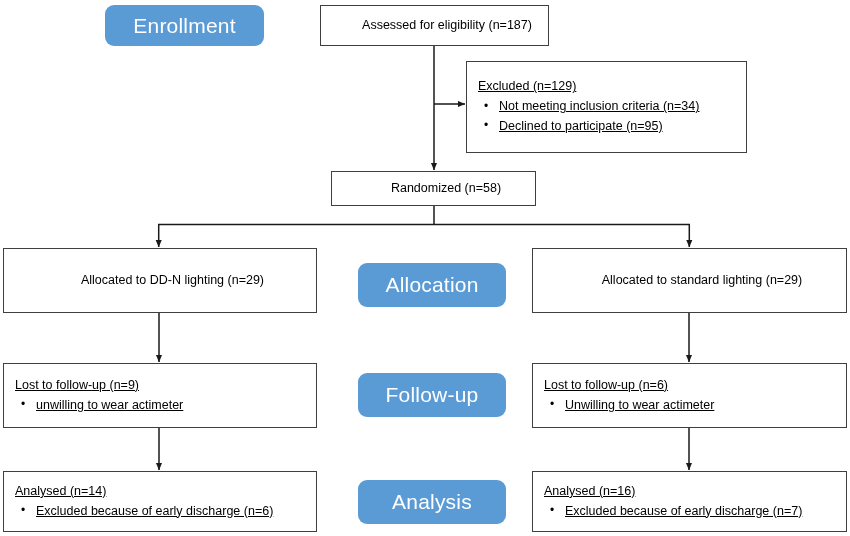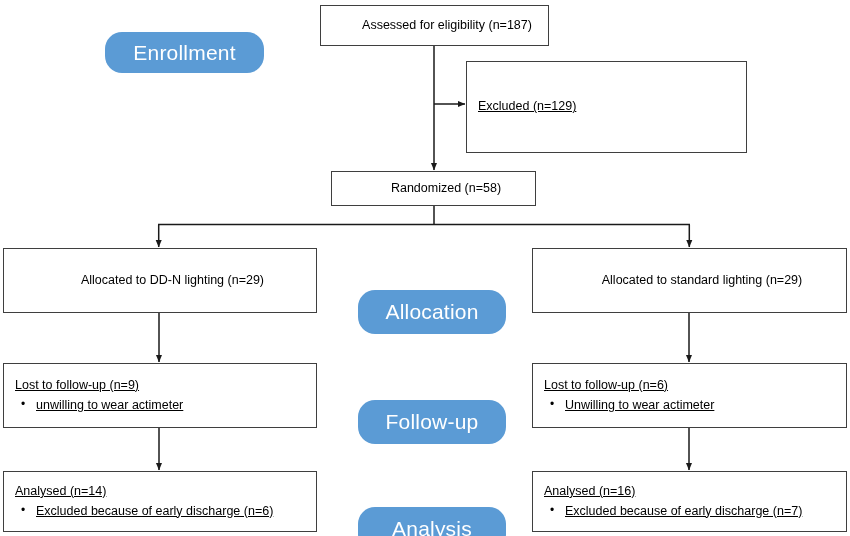--- a/index.html
+++ b/index.html
@@ -72,28 +72,27 @@
     font-size: 12px;
     line-height: inherit;
   }
 
   
   .badge {
     position: absolute;
     box-sizing: border-box;
     background: #5b9bd5;
     color: #ffffff;
-    border-radius: 17px;
+    border-radius: 9px;
     display: flex;
     align-items: center;
     justify-content: center;
     font-size: 21px;
     letter-spacing: 0.2px;
     white-space: nowrap;
-    margin-top: 27px;
   }
 </style>
 </head>
 <body>
 
 <div id="diagram">
 
   <svg id="svg-layer" viewBox="0 0 850 536" width="850" height="536">
     <defs>
       <marker id="arrow" markerWidth="9" markerHeight="9" refX="7.4" refY="3.2" orient="auto" markerUnits="userSpaceOnUse">
@@ -139,20 +138,24 @@
   <div class="badge" style="left:358px; top:480px; width:148px; height:44px;">
     <span>Analysis</span>
   </div>
 
   <div class="box center-text" style="left:320px; top:5px; width:229px; height:41px;">
     <div class="box-line">Assessed for eligibility (n=187)</div>
   </div>
 
   <div class="box left-text" style="left:466px; top:61px; width:281px; height:92px;">
     <div class="box-line">Excluded (n=129)</div>
+    <ul class="bullets">
+      <li>Not meeting inclusion criteria (n=34)</li>
+      <li>Declined to participate (n=95)</li>
+    </ul>
   </div>
 
   <div class="box center-text" style="left:331px; top:171px; width:205px; height:35px;">
     <div class="box-line">Randomized (n=58)</div>
   </div>
 
   <div class="box center-text" style="left:3px; top:248px; width:314px; height:65px;">
     <div class="box-line">Allocated to DD-N lighting (n=29)</div>
   </div>
 

